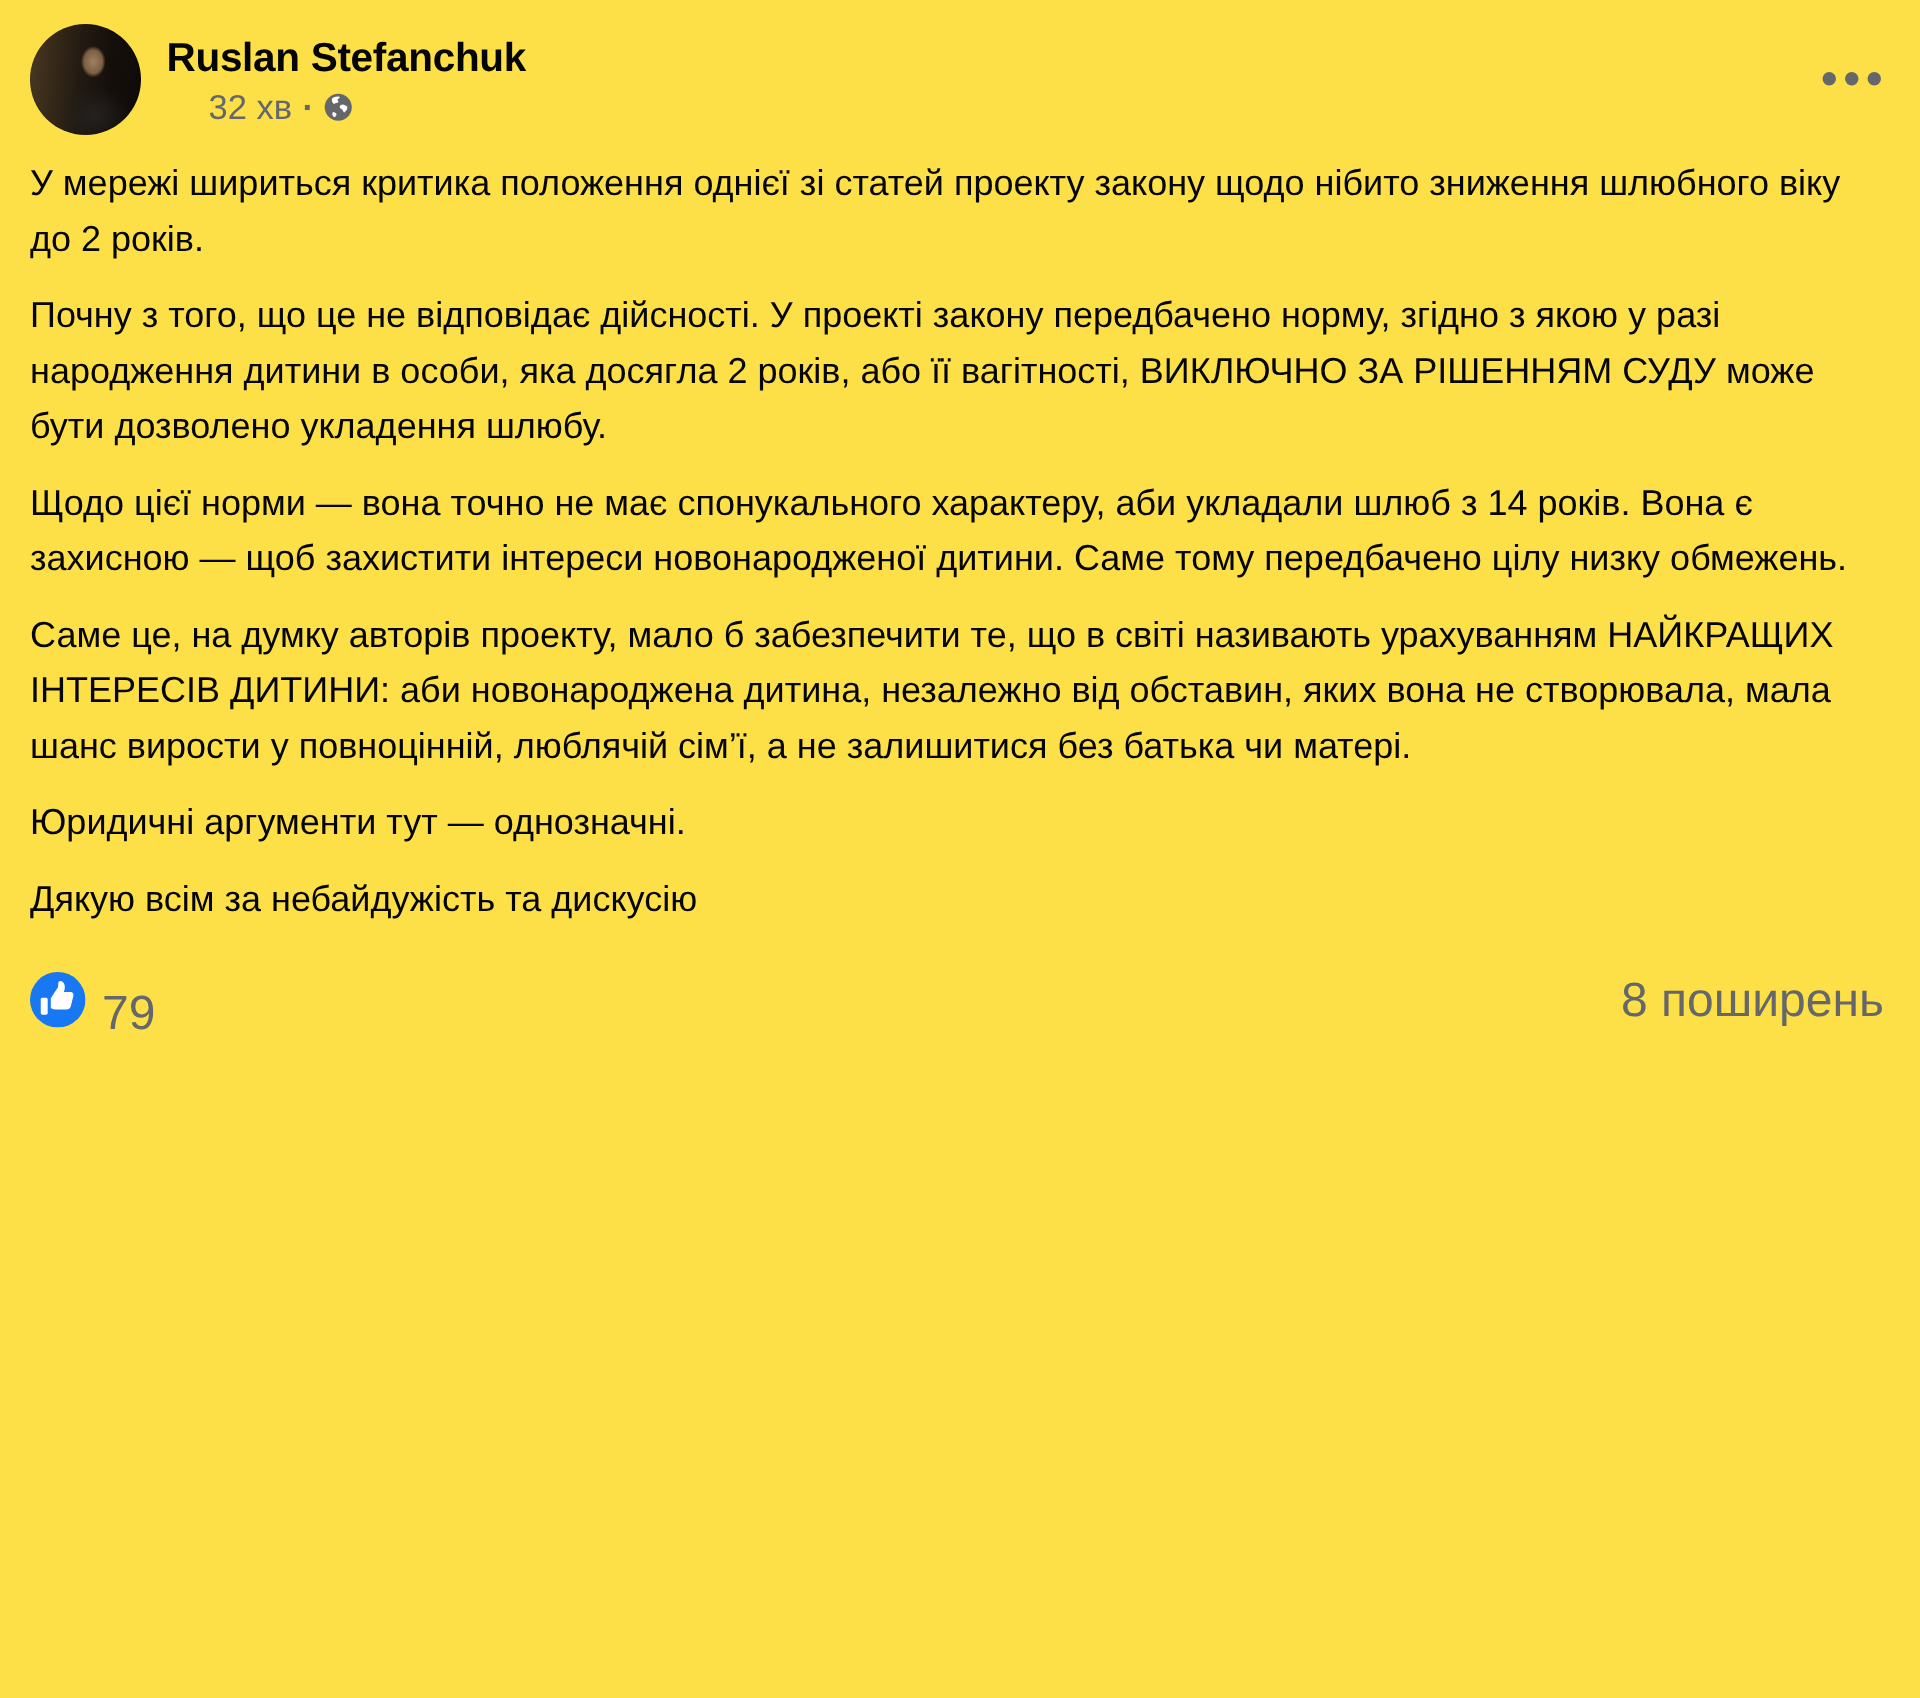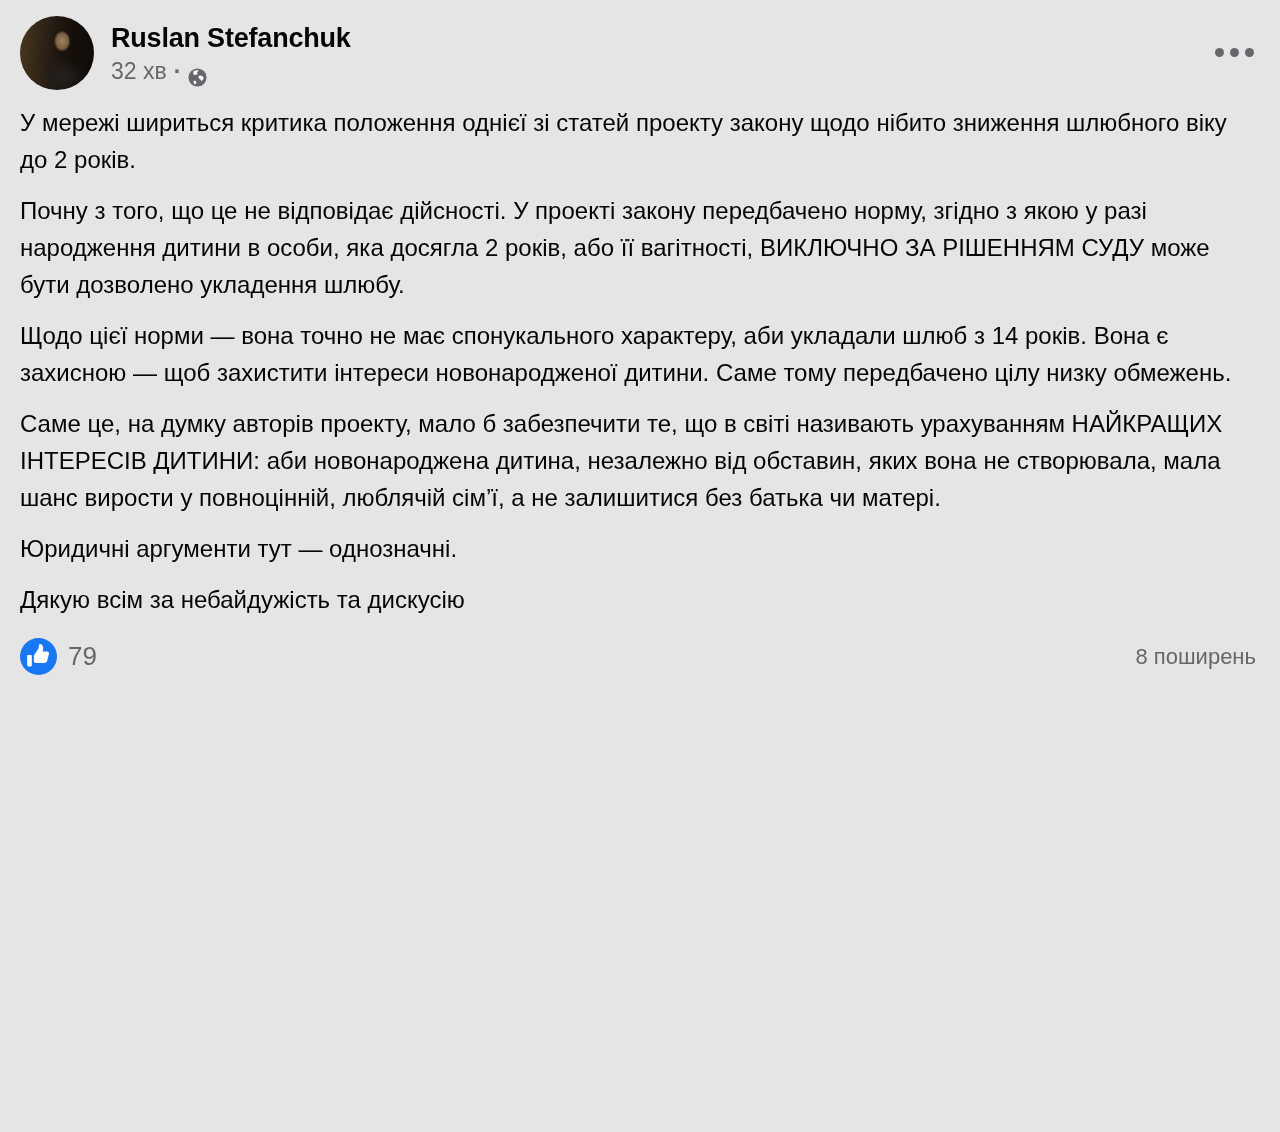--- a/index.html
+++ b/index.html
@@ -5,21 +5,21 @@
   html, body {
     margin: 0;
     padding: 0;
     width: 1280px;
     height: 1132px;
     background: #ffffff;
     overflow: hidden;
     font-family: "Liberation Sans", sans-serif;
     color: #050505;
   }
-  .post { width: 1280px; height: 1132px; background: #e5e5e5; position: relative; }
+  .post { width: 1280px; height: 1132px; background: #fde047; position: relative; }
 
   
   .post-header {
     display: flex;
     align-items: flex-start;
     padding: 16px 24px 14px 20px;
   }
   .avatar {
     width: 74px; height: 74px;
     border-radius: 50%;
@@ -36,24 +36,25 @@
     font-size: 27px;
     font-weight: 700;
     line-height: 32px;
     letter-spacing: -0.2px;
     color: #050505;
     cursor: pointer;
   }
   .post-meta {
     margin-top: 4px;
     display: flex;
-    align-items: flex-end;
+    align-items: flex-start;
     gap: 7px;
     font-size: 23px;
     color: #65676B;
+    margin-left: 28px;
   }
   .meta-sep { font-weight: 700; color: #65676B; }
   .globe { width: 19px; height: 19px; display: inline-block; margin-top: 2px; }
 
   .menu-button {
     margin-left: auto;
     margin-top: 26px;
     display: flex;
     gap: 6px;
     padding: 6px 2px;
@@ -88,25 +89,26 @@
     justify-content: space-between;
   }
   .reactions {
     display: flex;
     align-items: center;
     gap: 11px;
     cursor: pointer;
   }
   .like-badge { width: 37px; height: 37px; display: block; }
   .reactions-count {
-    font-size: 26px;
+    font-size: 32px;
     color: #65676B;
+    margin-top: 19px;
   }
   .shares {
-    font-size: 22px;
+    font-size: 32px;
     color: #65676B;
     cursor: pointer;
   }
 </style>
 </head>
 <body>
 
 <div class="post">
 
   <div class="post-header">

